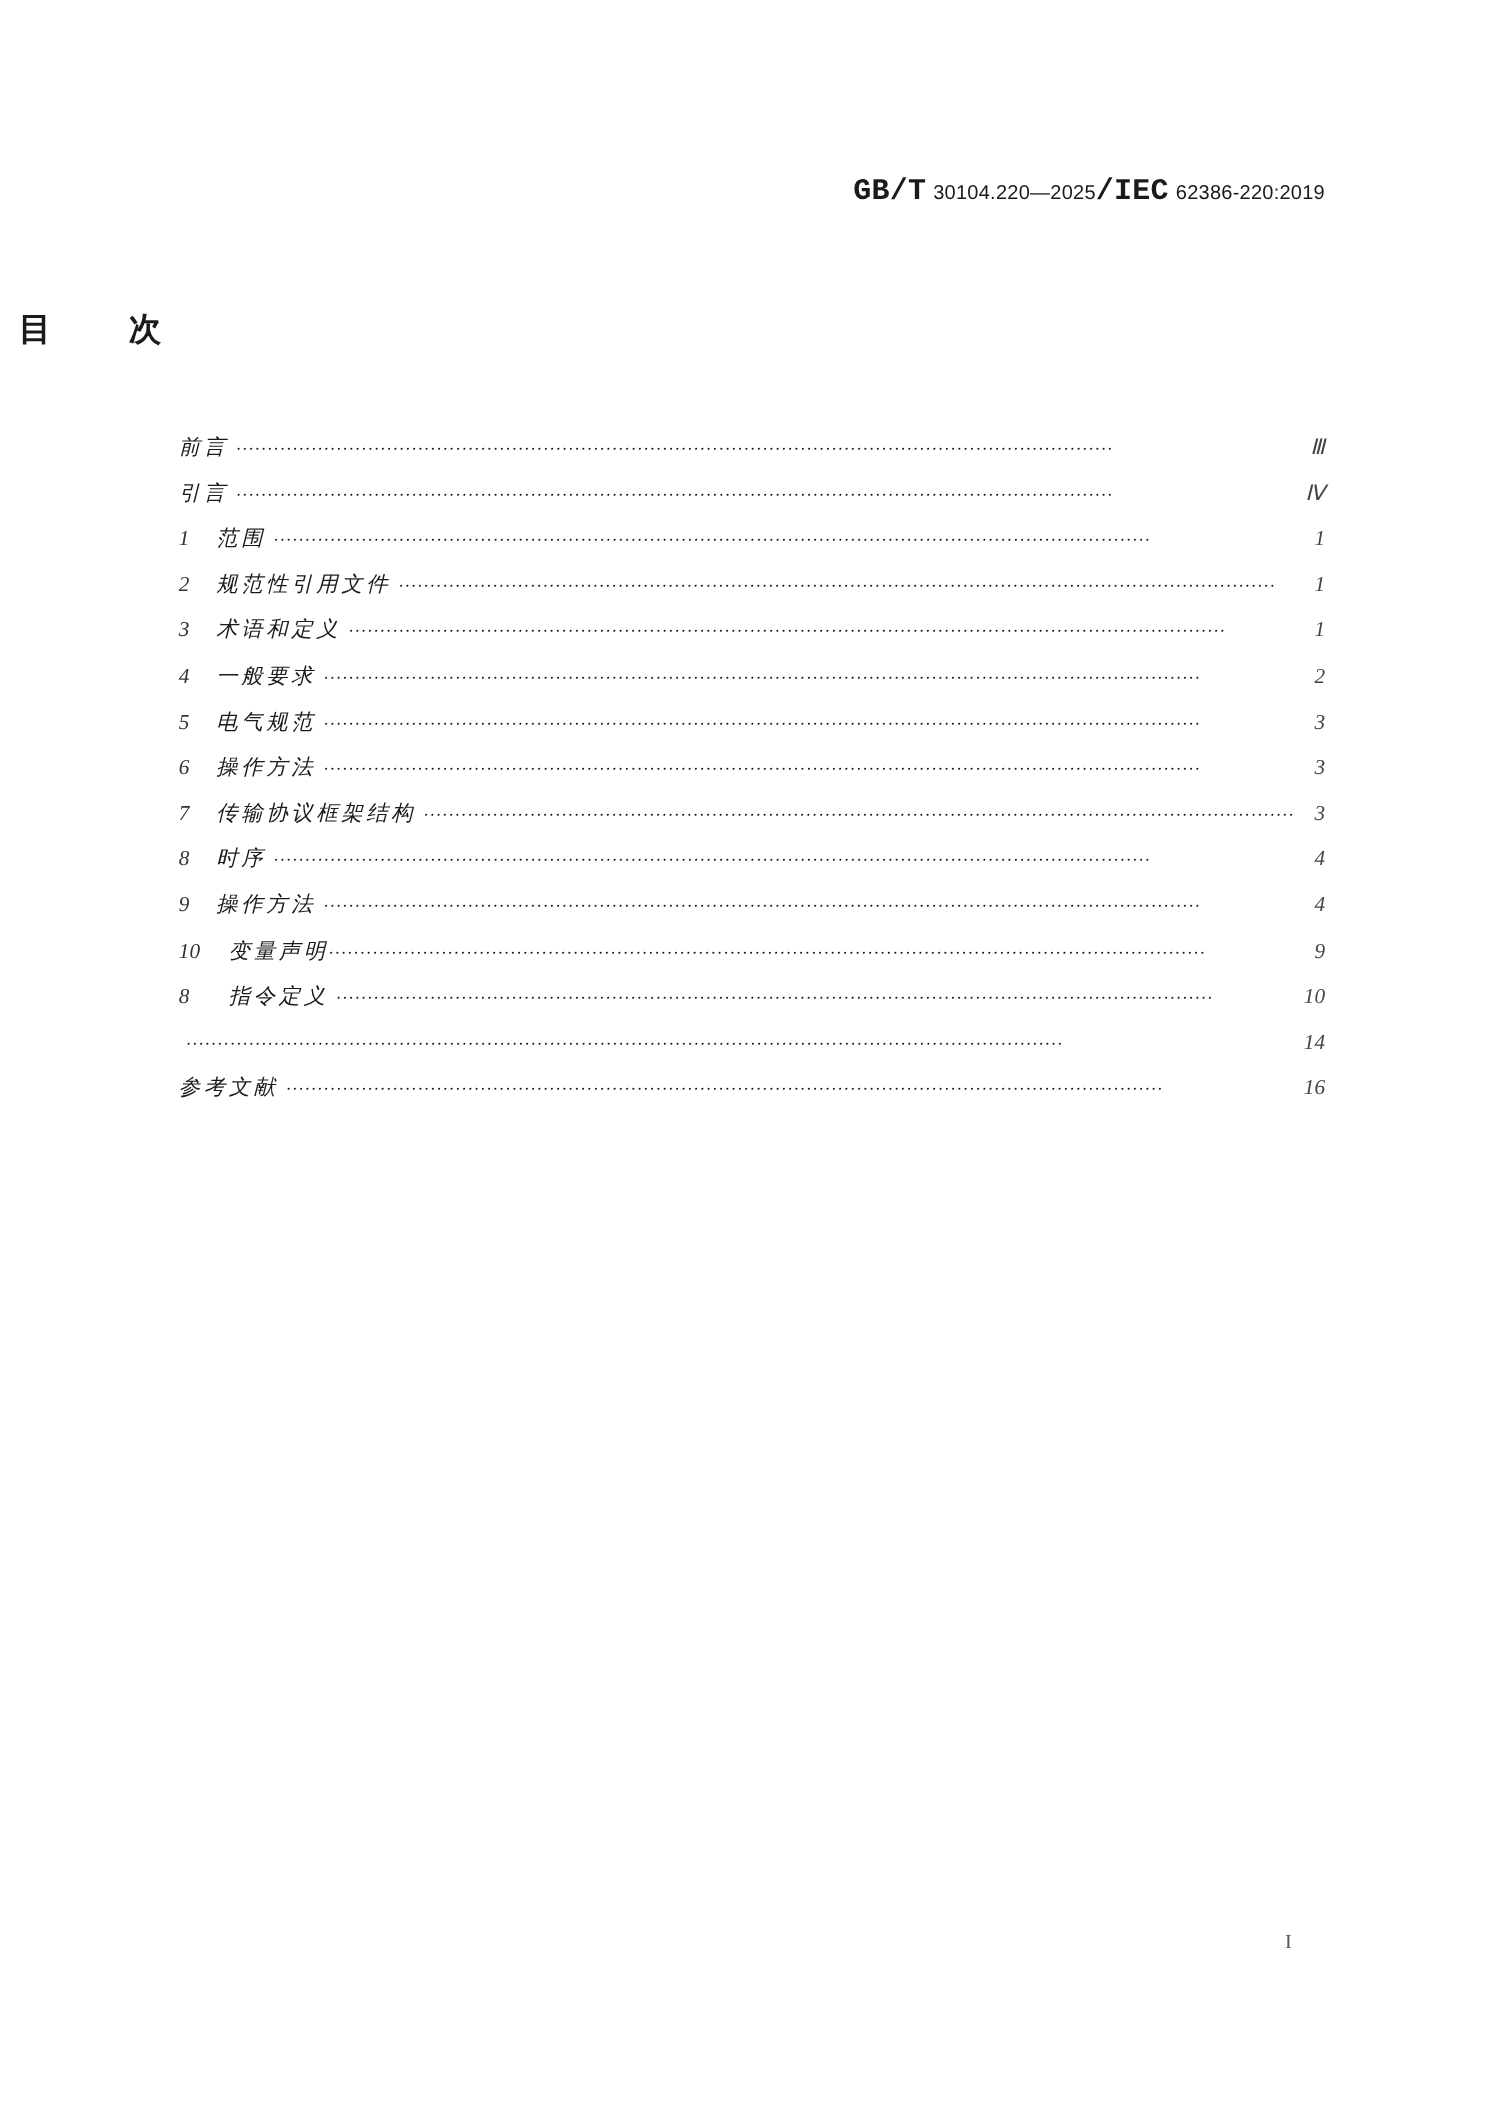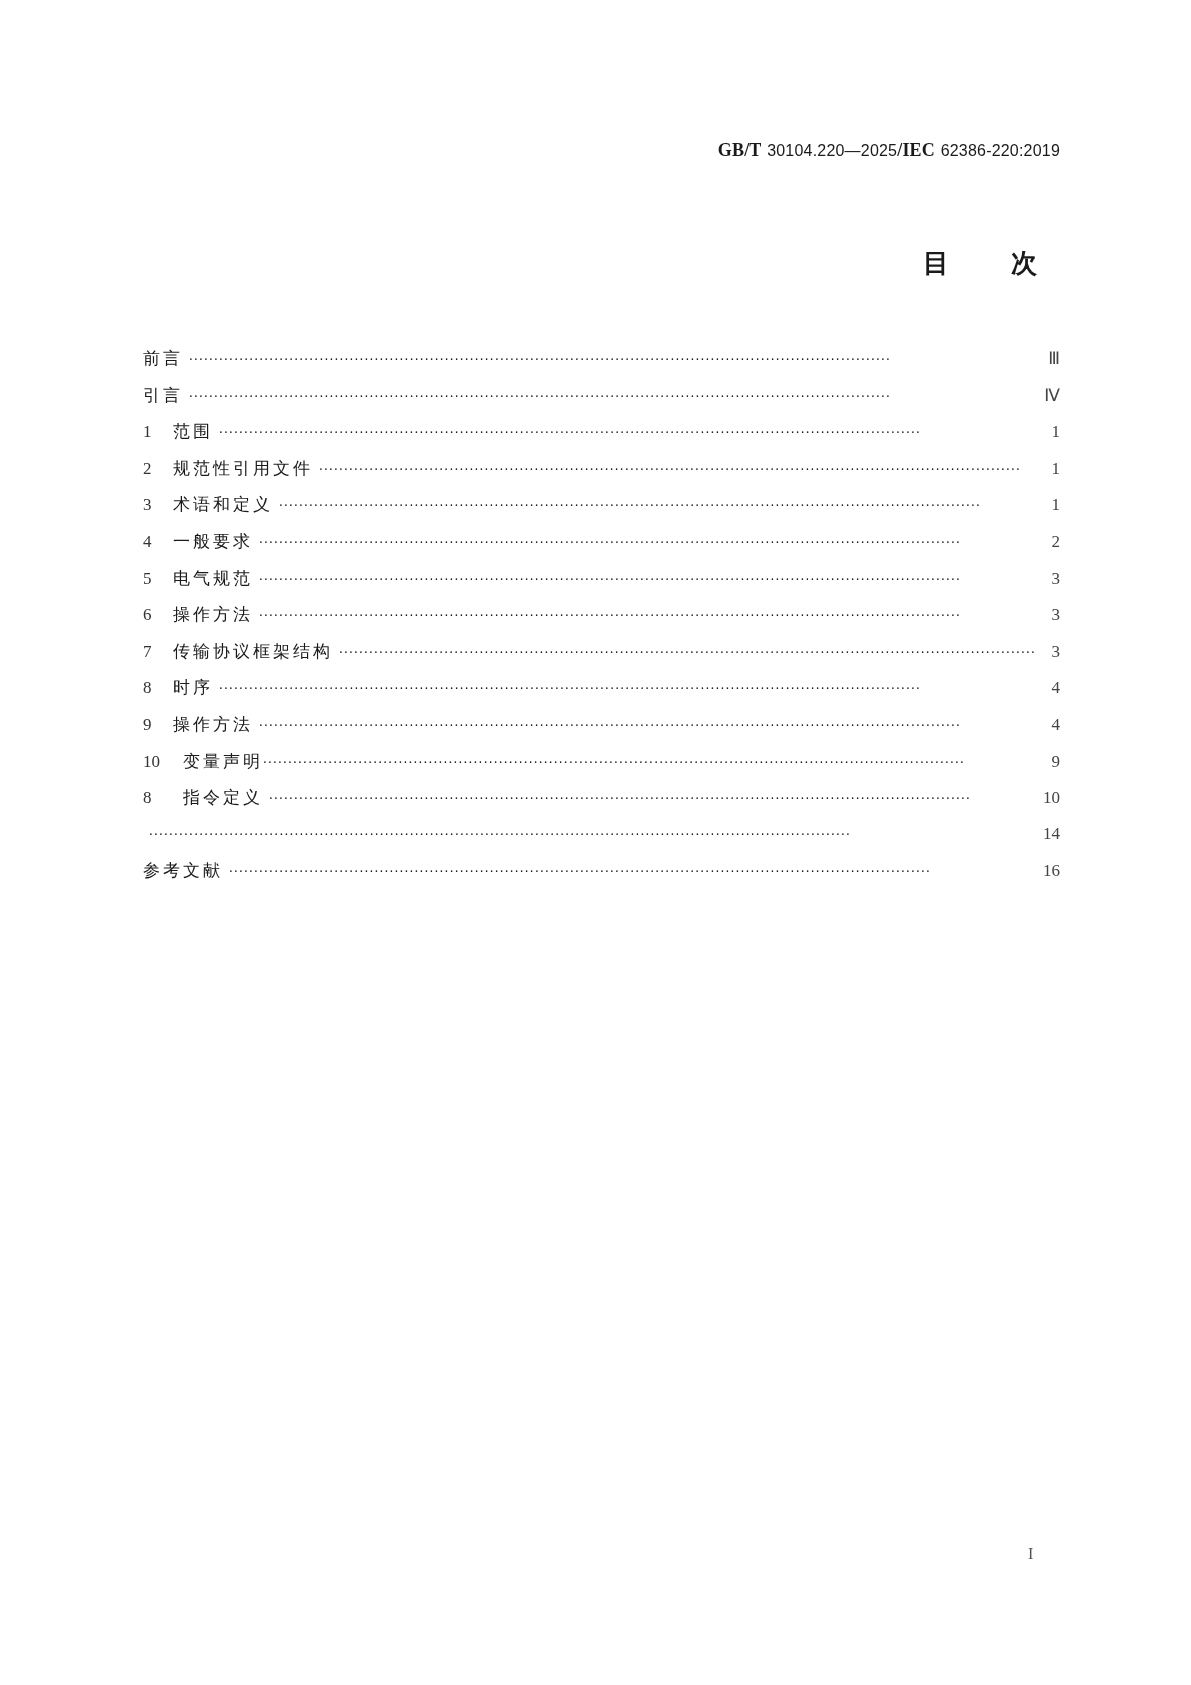--- a/index.html
+++ b/index.html
@@ -1,25 +1,25 @@
 <!DOCTYPE html>
 <html><head>
 <meta charset="utf-8">
 <style>
   html, body { margin: 0; padding: 0; background: #ffffff; }
   body { width: 1191px; height: 1685px; position: relative; overflow: hidden;
          font-family: "DejaVu Serif", "Liberation Serif", serif; color: #1a1a1a; }
   .header { position: absolute; top: 140px; right: 131px; font-size: 17px; white-space: nowrap; letter-spacing: 0.2px; }
-  .header .bold { font-family: Liberation Serif, serif; font-weight: bold; font-size: 18px; }
+  .header .bold { font-family: Liberation Mono, monospace; font-weight: bold; font-size: 24px; }
   .header .num { font-family: Liberation Sans, sans-serif; font-size: 16px; }
-  .title { position: absolute; top: 246px; left: 4px; width: 1033px; text-align: right;
+  .title { position: absolute; top: 246px; left: 15px; width: 1033px; text-align: left;
            font-family: "DejaVu Sans", "Liberation Sans", sans-serif; font-size: 26px; font-weight: bold; }
   .title span { display: inline-block; }
   .title .gap { width: 62px; }
-  .toc { position: absolute; top: 340px; left: 143px; width: 917px; }
+  .toc { position: absolute; top: 340px; left: 143px; width: 917px; font-style: italic; }
   .row { display: flex; align-items: baseline; height: 36.6px; font-size: 17px; line-height: 36.6px; }
   .row .num { width: 30px; flex: 0 0 auto; font-family: "Liberation Serif", serif; color: #333; }
   .row .num.wide { width: 40px; }
   .row .label { flex: 0 0 auto; letter-spacing: 3px; white-space: nowrap; }
   .row .dots { flex: 1 1 auto; overflow: hidden; white-space: nowrap; margin: 0 8px 0 6px;
                font-size: 12px; letter-spacing: 1.2px; color: #111; }
   .row .dots.tight { margin-left: 0; }
   .row .page { flex: 0 0 auto; min-width: 18px; text-align: right; font-family: "Liberation Serif", serif; color: #444; }
   .page-footer { position: absolute; top: 1545px; left: 1028px; font-size: 16px; font-family: "Liberation Serif", serif; color: #555; }
 </style>

